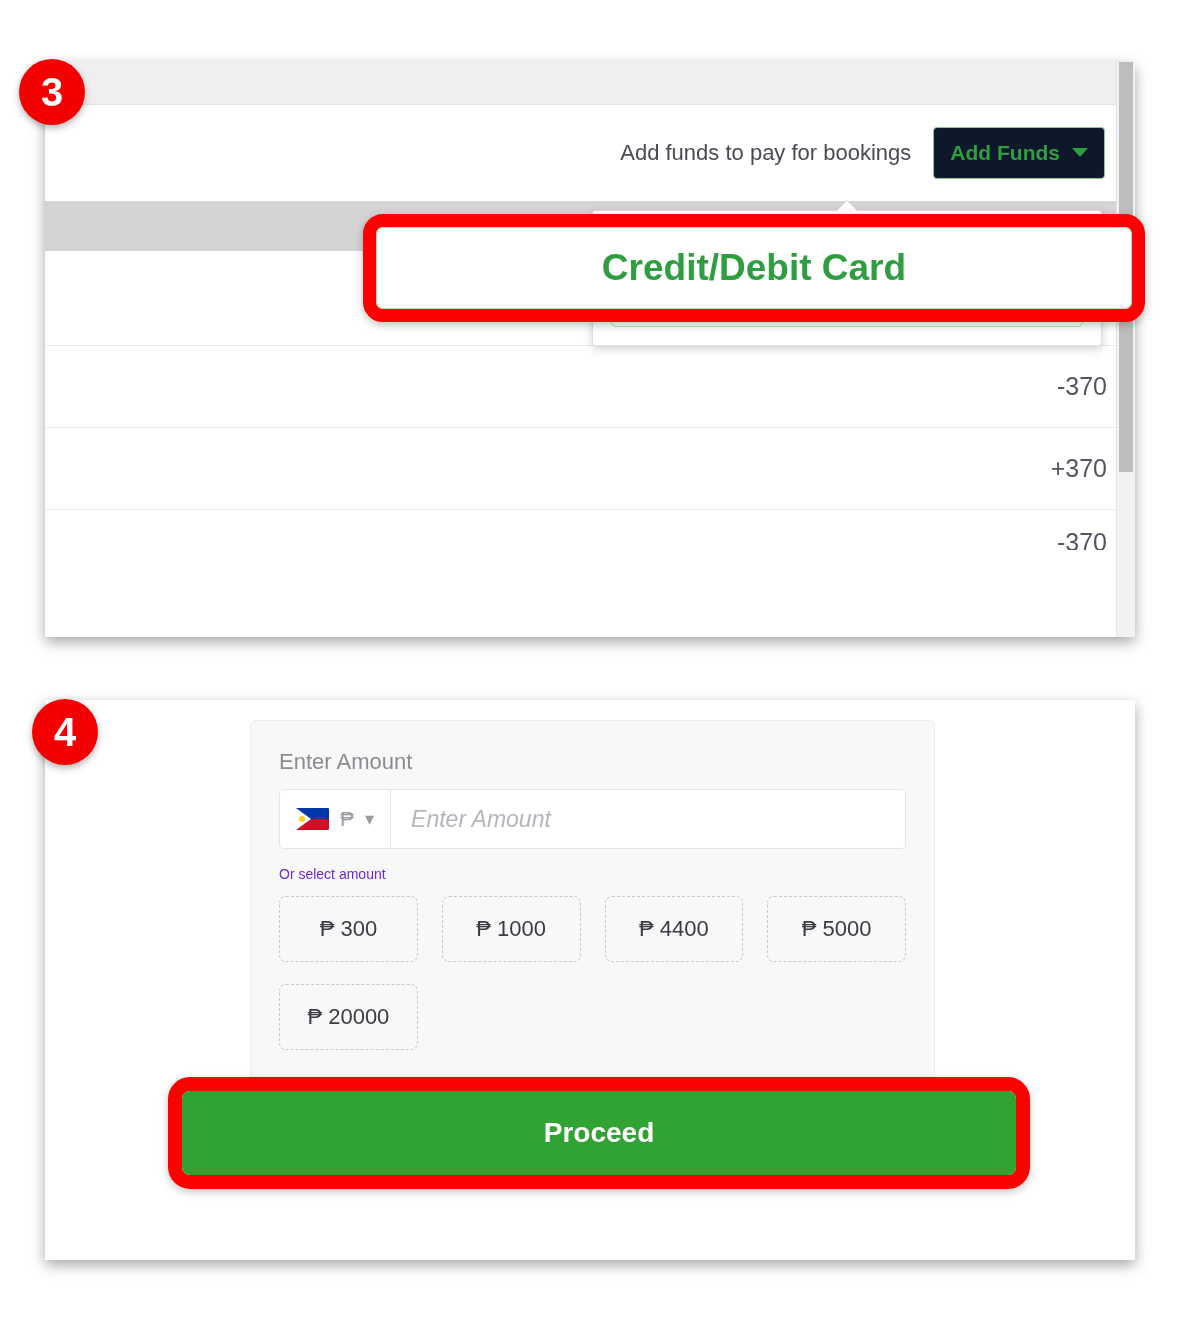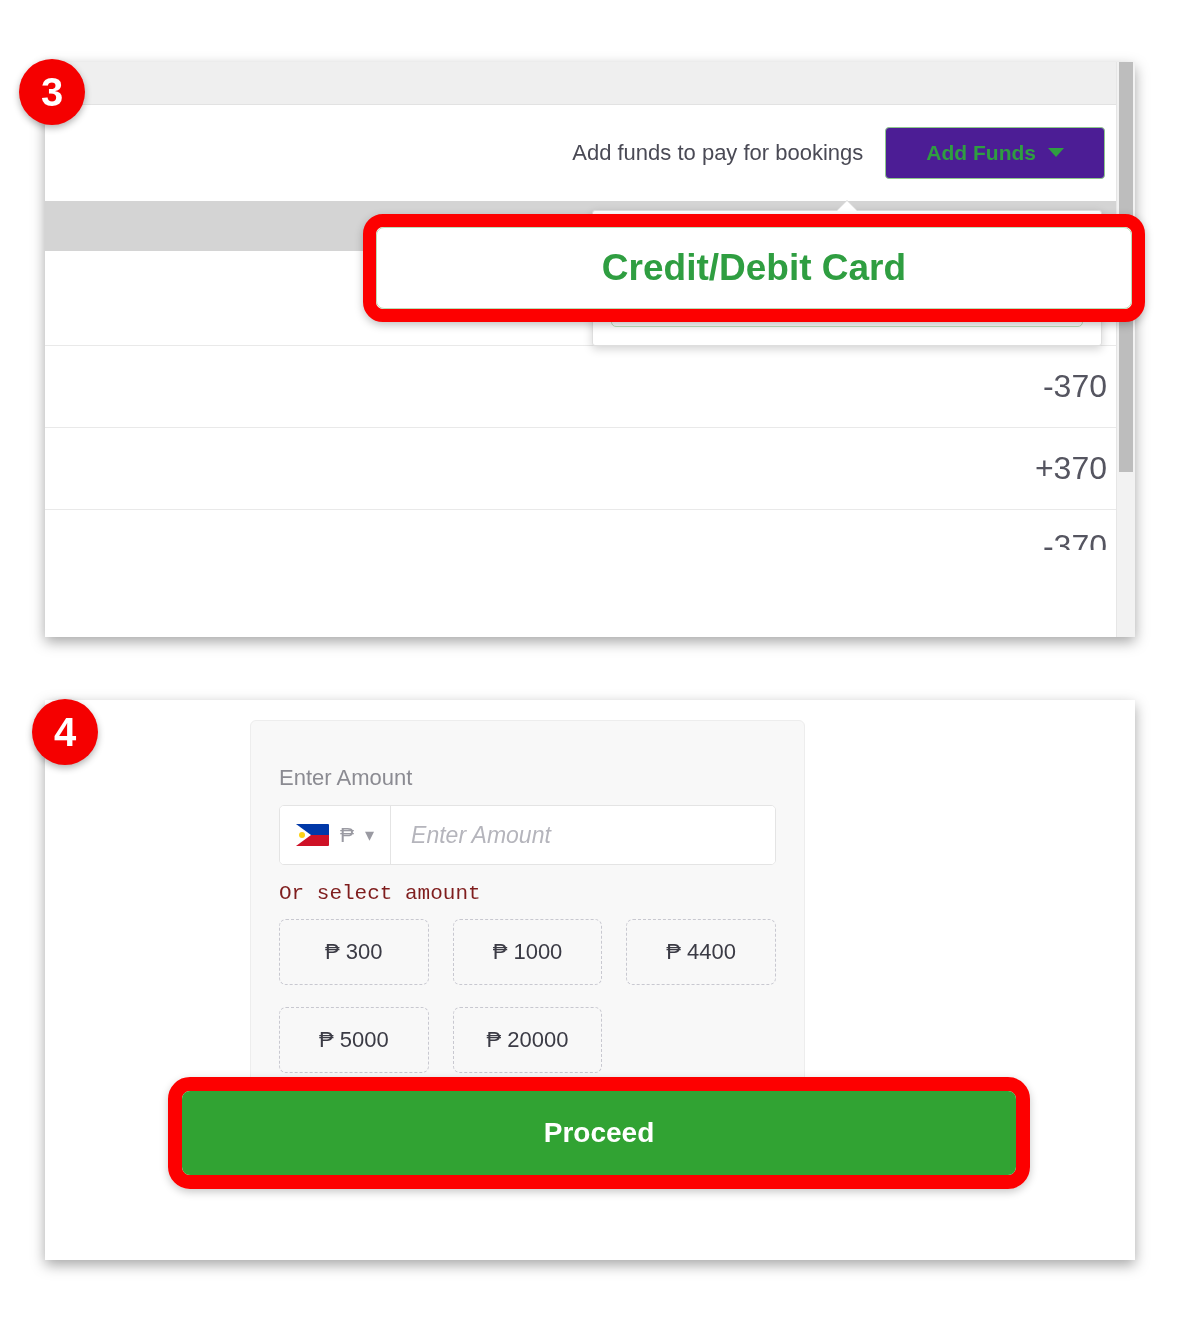--- a/index.html
+++ b/index.html
@@ -47,25 +47,25 @@
   }
   .addfunds-label {
     font-size: 22px;
     color: #4a4a55;
     margin-right: 22px;
     white-space: nowrap;
   }
   .addfunds-btn {
     border: 1px solid #8ec78b;
     border-radius: 4px;
-    background: #4c1d95;
+    background: #0f172a;
     color: #2f9e41;
     font-size: 21px;
     font-weight: bold;
-    padding: 13px 40px;
+    padding: 13px 16px;
     display: flex;
     align-items: center;
     gap: 12px;
     cursor: pointer;
     white-space: nowrap;
   }
   .caret-down {
     width: 0; height: 0;
     border-left: 8px solid transparent;
     border-right: 8px solid transparent;
@@ -85,21 +85,21 @@
     background: #ffffff;
   }
   .p3-row {
     height: 82px;
     border-bottom: 1px solid #e9e9e9;
     display: flex;
     align-items: center;
     justify-content: flex-end;
     padding-right: 28px;
     box-sizing: border-box;
-    font-size: 32px;
+    font-size: 25px;
     color: #555560;
   }
   .p3-row.first { height: 95px; border-bottom: 1px solid #e9e9e9; }
   .p3-row.clipped {
     height: 40px;
     align-items: flex-start;
     overflow: hidden;
     border-bottom: none;
   }
   .p3-row.clipped span { position: relative; top: 18px; }
@@ -199,25 +199,25 @@
     width: 1090px;
     height: 560px;
     background: #ffffff;
     box-shadow: 0 5px 13px rgba(0,0,0,0.35);
     overflow: hidden;
   }
   .form-card {
     position: absolute;
     left: 205px;
     top: 20px;
-    width: 555px;
+    width: 685px;
     background: #f8f8f8;
     border: 1px solid #ededed;
     border-radius: 6px;
-    padding: 44px 28px 34px 28px;
+    padding: 28px 28px 34px 28px;
     box-sizing: border-box;
   }
   .field-label {
     font-size: 22px;
     color: #8b8b92;
     margin-bottom: 14px;
   }
   .amount-input-row {
     display: flex;
     border: 1px solid #e4e4e4;
@@ -266,28 +266,27 @@
     outline: none;
     background: #ffffff;
     font-size: 23px;
     font-style: italic;
     color: #a9a9b0;
     padding: 0 20px;
     font-family: "Liberation Sans", sans-serif;
   }
   .amount-input::placeholder { color: #b5b5bc; font-style: italic; }
   .or-label {
-    font-size: 21px;
-    color: #7f1d1d;
+    font-size: 14px;
+    color: #6d28d9;
     margin: 17px 0 14px 0;
-    font-family: Liberation Mono, monospace;
   }
   .preset-grid {
     display: grid;
-    grid-template-columns: repeat(3, 1fr);
+    grid-template-columns: repeat(4, 1fr);
     gap: 22px 24px;
   }
   .preset-btn {
     border: 1px dashed #c8c8d0;
     border-radius: 7px;
     background: transparent;
     color: #3b3b45;
     font-size: 22px;
     padding: 19px 0;
     text-align: center;

